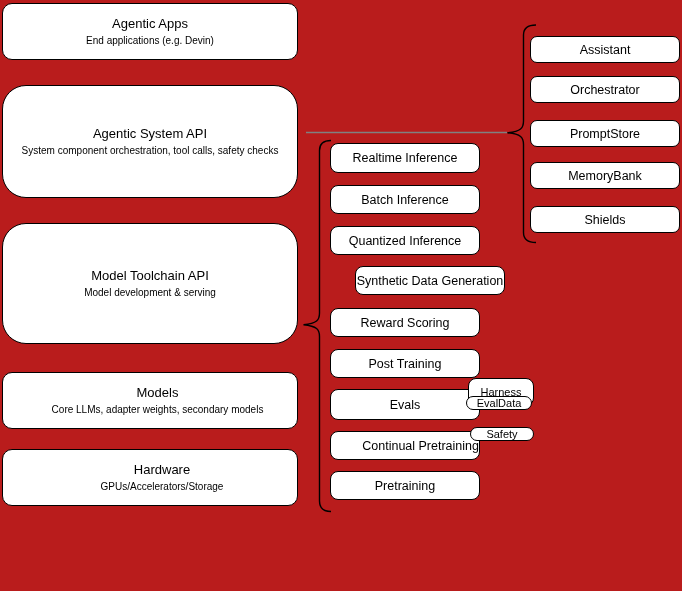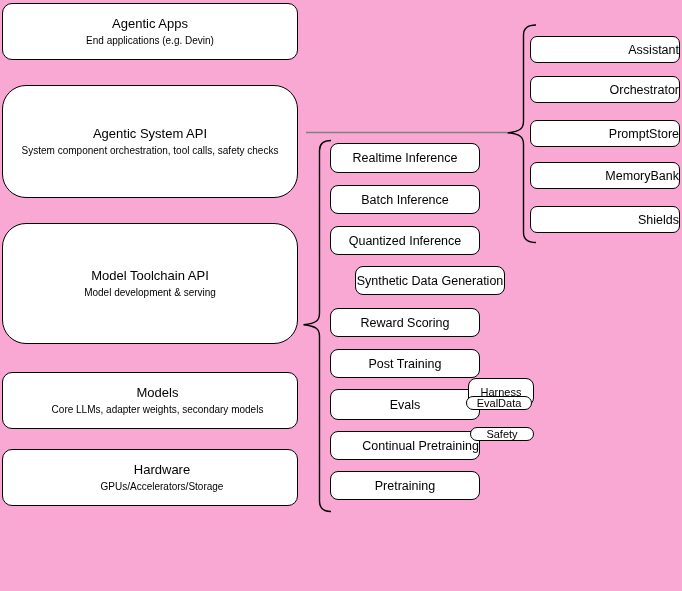--- a/index.html
+++ b/index.html
@@ -1,19 +1,19 @@
 <!DOCTYPE html>
 <html><head>
 <meta charset="utf-8">
 <style>
   html,body{margin:0;padding:0;background:#ffffff;}
   #canvas{
     position:relative;
     width:682px;height:591px;
-    background:#f9a8d4;
+    background:#b91c1c;
     font-family:"Liberation Sans", sans-serif;
     color:#000;
     overflow:hidden;
   }
   .box{
     position:absolute;
     box-sizing:border-box;
     border:1.5px solid #000;
     background:#fff;
     display:flex;
@@ -30,21 +30,21 @@
   }
   .box .subtitle{
     font-size:10px;
     line-height:14px;
     margin-top:2px;
     white-space:nowrap;
   }
   .leftbox{left:2px;width:296px;border-radius:10px;}
   .leftbox.biground{border-radius:24px;}
   .midbox{left:330px;width:150px;height:29px;border-radius:8px;}
-  .rightbox{left:530px;width:150px;height:27px;border-radius:7px;align-items:flex-end;}
+  .rightbox{left:530px;width:150px;height:27px;border-radius:7px;}
   .midbox .label,.rightbox .label{font-size:12.5px;line-height:14px;white-space:nowrap;}
   .pill{
     position:absolute;
     box-sizing:border-box;
     border:1.5px solid #000;
     background:#fff;
     border-radius:8px;
     display:flex;align-items:center;justify-content:center;
     font-size:11px;
     z-index:3;

